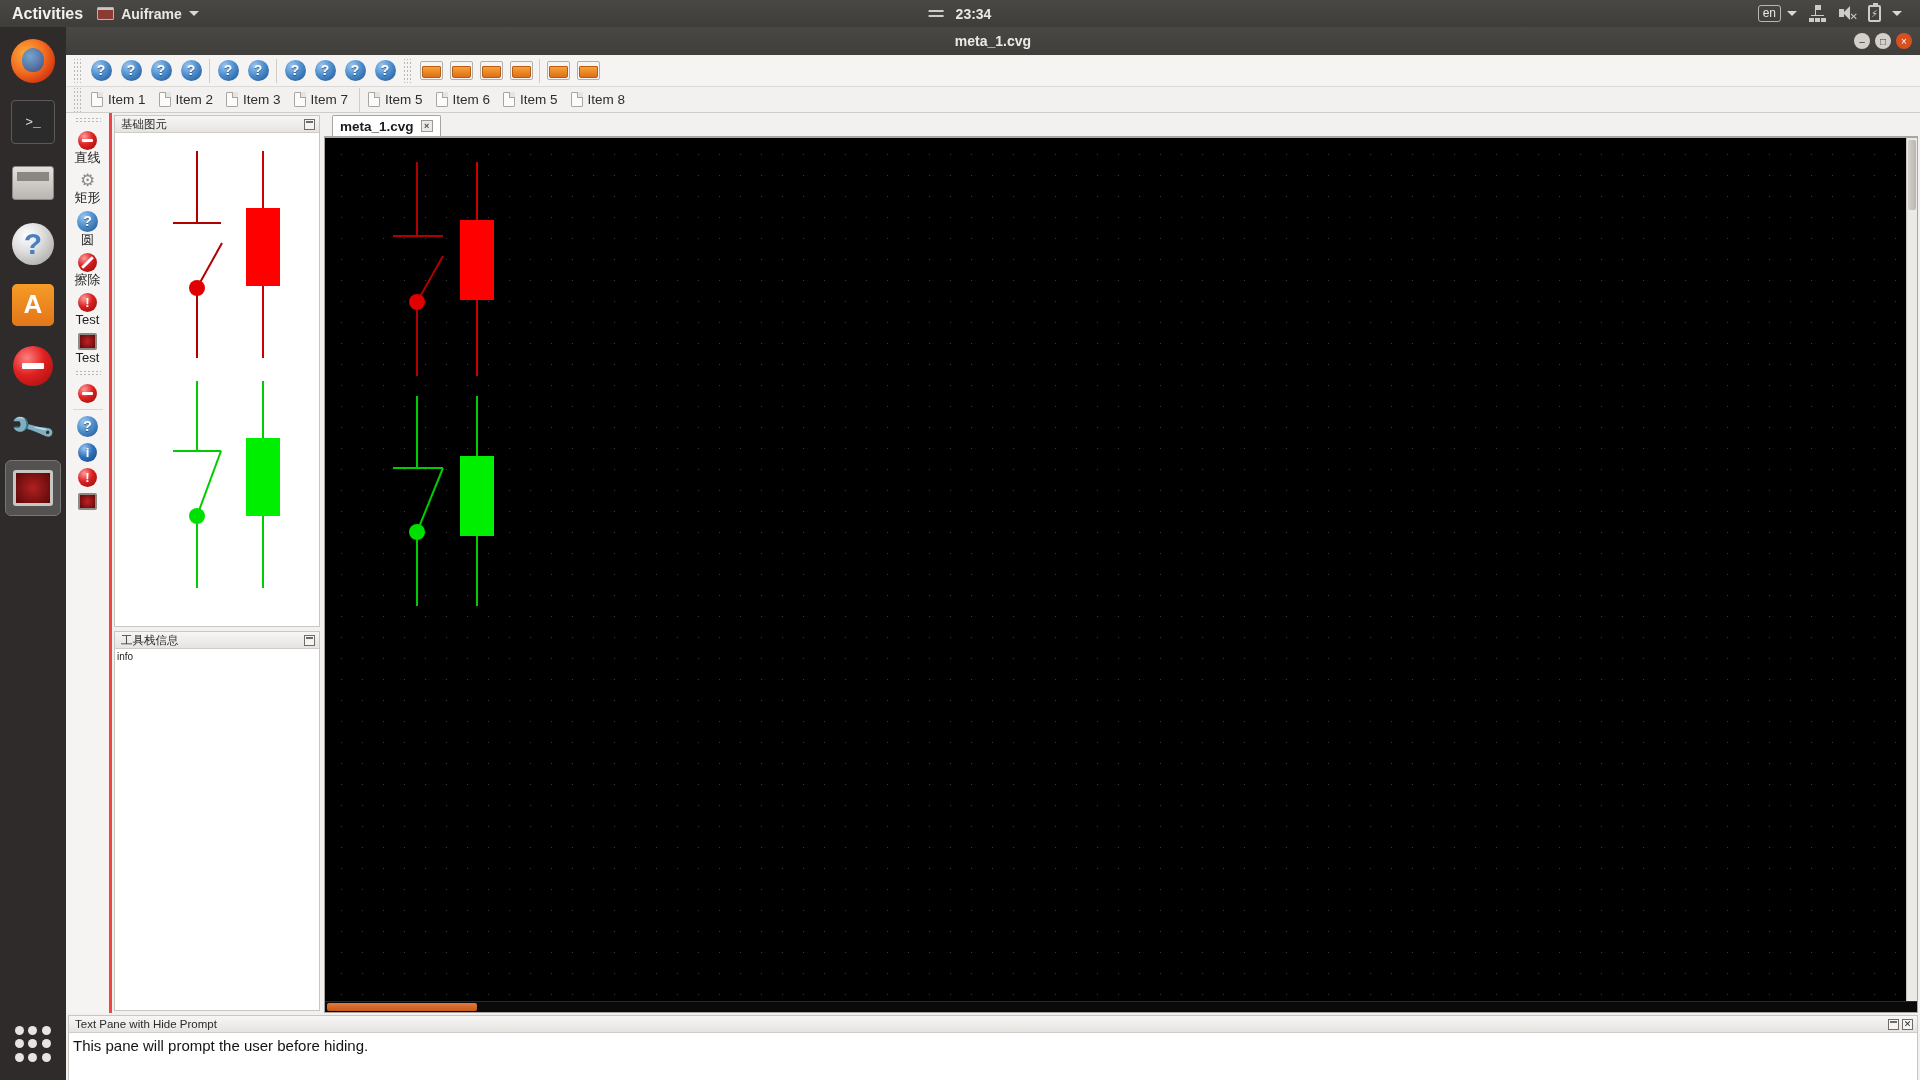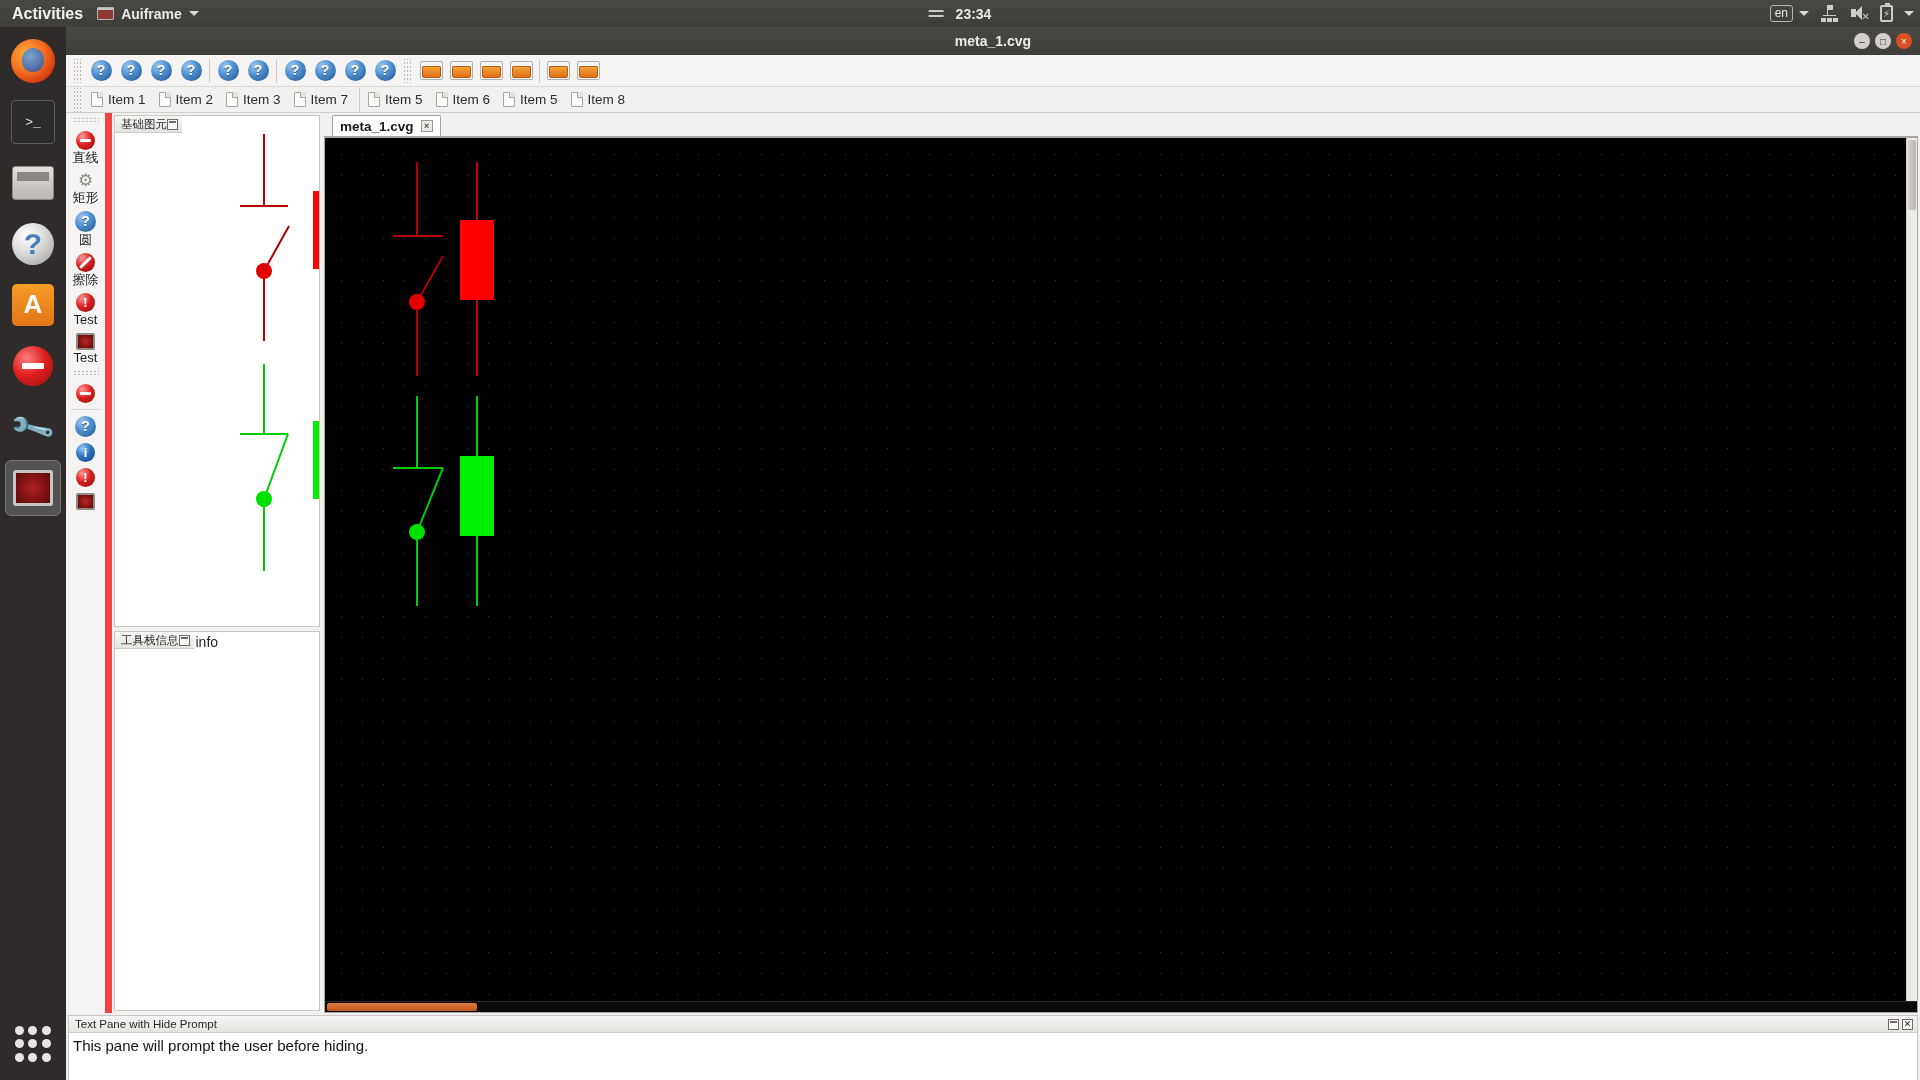--- a/index.html
+++ b/index.html
@@ -29,21 +29,21 @@
     width: 0; height: 0; border-left: 5px solid transparent;
     border-right: 5px solid transparent; border-top: 5px solid #d9d8d6;
   }
   #gnome-clock {
     position: absolute; left: 50%; transform: translateX(-50%);
     display: flex; align-items: center; gap: 12px; font-weight: bold; font-size: 14px; cursor: pointer;
   }
   .hamburger-ico { display: inline-flex; flex-direction: column; gap: 3px; }
   .hamburger-ico i { display: block; width: 15px; height: 2px; background: #cfcdca; }
   #gnome-right {
-    position: absolute; right: 6px; display: flex; align-items: center; gap: 11px;
+    position: absolute; right: 18px; display: flex; align-items: center; gap: 11px;
   }
   #gnome-lang { display: flex; align-items: center; gap: 6px; cursor: pointer; }
   .lang-box {
     border: 1px solid #b8b6b3; border-radius: 3px; padding: 0 4px;
     font-size: 12px; line-height: 15px; color: #e8e8e6;
   }
   .sysicon { width: 19px; height: 17px; position: relative; display:inline-block; }
   .net-ico::before, .net-ico::after { content:""; position:absolute; background:#cdccc9; }
   .net-ico::before { left:7px; top:0; width:6px; height:5px; }
   .net-ico::after { left:7px; top:5px; width:1px; height:5px; }
@@ -200,21 +200,21 @@
   .ico-doc::after {
     content:""; position:absolute; right:-1px; top:-1px; width:5px; height:5px;
     background:#e6e4e1; border-left:1px solid #a9a6a2; border-bottom:1px solid #a9a6a2;
   }
 
   
   #body-area { position: relative; height: 900px; background: #f2f1f0; display: flex; }
 
   
   #side-tools {
-    width: 46px; background: #f5f4f3; border-right: 7px solid #ef4444;
+    width: 46px; background: #f5f4f3; border-right: 3px solid #ef4444;
     display: flex; flex-direction: column; align-items: center; padding-top: 2px;
   }
   .side-grip {
     width: 26px; height: 7px; margin: 2px 0 4px;
     background-image: radial-gradient(#b9b7b4 1px, transparent 1px);
     background-size: 4px 3px; cursor: move;
   }
   .side-btn {
     width: 42px; display:flex; flex-direction: column; align-items:center;
     gap:1px; padding: 3px 0; cursor: pointer; border-radius: 3px;
@@ -247,33 +247,33 @@
     color:#fff; font-weight:bold; font-size:13px; line-height:19px; text-align:center;
   }
   .ico-monitor {
     width: 19px; height: 17px; border: 2px solid #8d8a86; border-radius: 2px;
     background: radial-gradient(circle at 50% 50%, #c02424, #5d0707);
   }
   .side-sep { width: 30px; height: 1px; background: #d8d5d2; margin: 3px 0; }
 
   
   #left-dock { width: 210px; display: flex; flex-direction: column; background: #f2f1f0; }
-  .dock-panel { display: flex; flex-direction: row; background: #fff; border: 1px solid #c9c6c2; margin: 2px; }
+  .dock-panel { display: flex; flex-direction: column; background: #fff; border: 1px solid #c9c6c2; margin: 2px; }
   .dock-head {
     height: 17px; background: linear-gradient(to bottom, #f7f6f5, #e6e4e1);
     border-bottom: 1px solid #cfccc8; display: flex; align-items: center;
     justify-content: space-between; padding: 0 4px 0 6px;
   }
   .dock-head .t { font-size: 11.5px; color: #2b2b2b; }
   .dock-pin {
     width: 11px; height: 11px; border: 1px solid #6e6b68; position: relative; cursor: pointer; background:#f5f4f3;
   }
   .dock-pin::before { content:""; position:absolute; left:1px; top:1px; right:1px; height:2px; background:#6e6b68; }
   .dock-body { flex: 1; background: #fff; position: relative; overflow: hidden; }
-  .dock-text { font-size: 14px; color: #1f1f1f; padding: 2px 0 0 2px; }
+  .dock-text { font-size: 10px; color: #1f1f1f; padding: 2px 0 0 2px; }
 
   
   #canvas-area { flex: 1; display: flex; flex-direction: column; background: #f2f1f0; padding: 2px 2px 0 2px; }
   #canvas-tabs {
     height: 22px; display: flex; align-items: flex-end; border-bottom: 1px solid #a9a6a2;
     background: #f2f1f0; padding-left: 8px;
   }
   .ctab {
     display: flex; align-items: center; gap: 7px; height: 21px; padding: 0 7px;
     background: #fff; border: 1px solid #a9a6a2; border-bottom: none;

